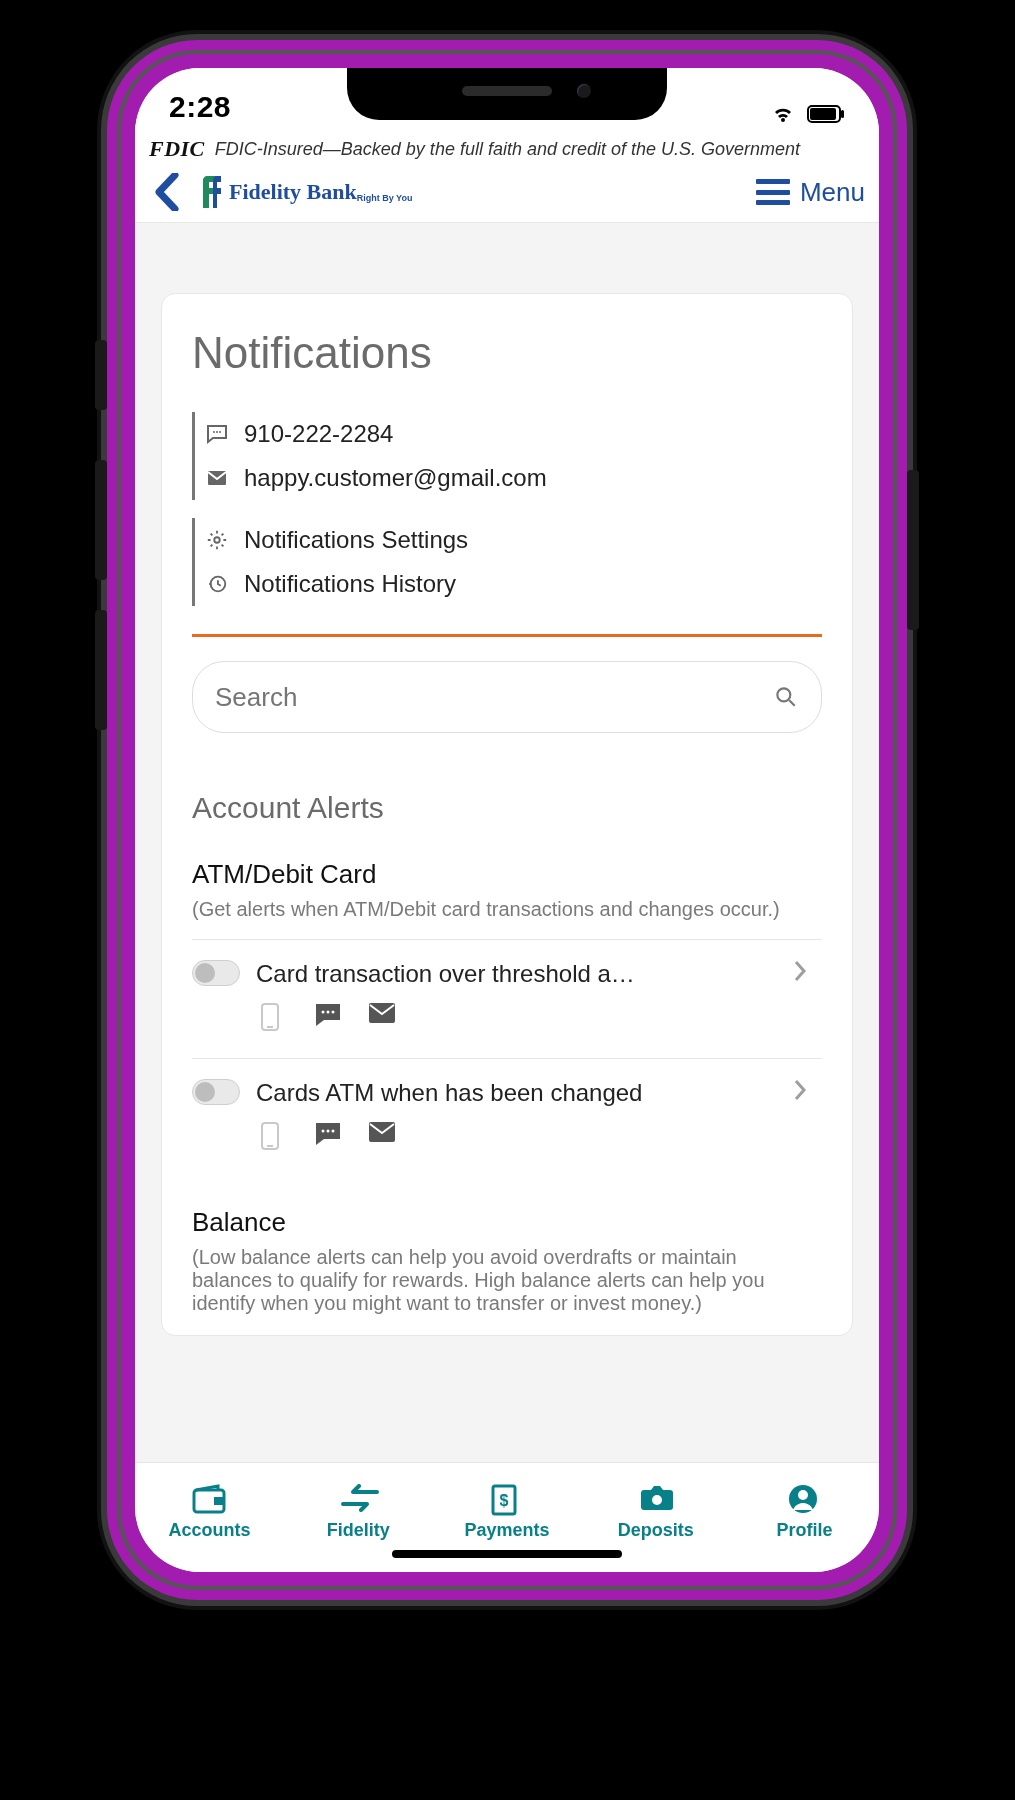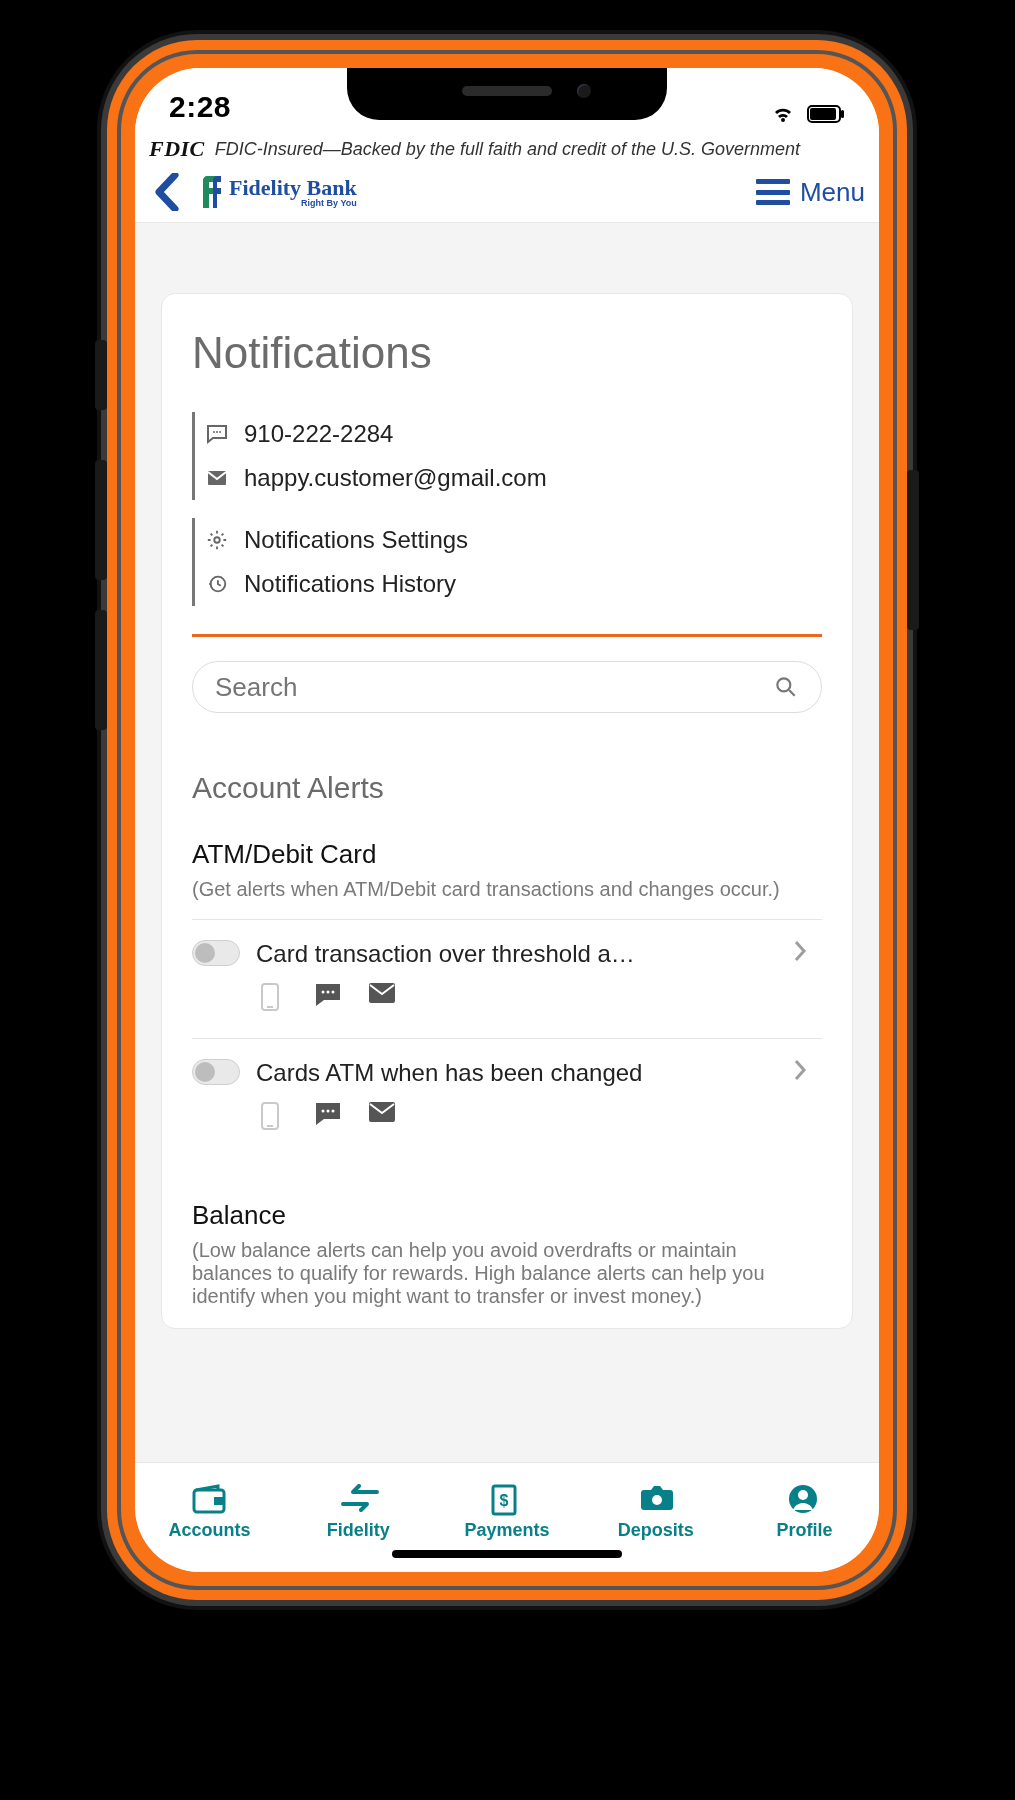--- a/index.html
+++ b/index.html
@@ -10,21 +10,21 @@
     height: 1800px;
     position: relative;
   }
   
   .phone-outer {
     position: absolute;
     left: 107px;
     top: 40px;
     width: 800px;
     height: 1560px;
-    background: #f97316;
+    background: #a21caf;
     border-radius: 90px;
     box-shadow: 0 0 0 6px #3a3a3a, 0 0 0 10px #121212, 0 20px 60px rgba(0,0,0,.6);
   }
   .phone-outer::before {
     
     content:"";
     position:absolute; inset:10px;
     border-radius:80px;
     box-shadow: inset 0 0 0 4px #555;
     pointer-events:none;
@@ -99,21 +99,21 @@
   }
   .fdic-text { font-size:18px; font-style:italic; color:#333; }
 
   .hdr-row {
     display:flex; align-items:center; gap:16px;
   }
   .back-chevron { width:34px; height:40px; display:flex; align-items:center; justify-content:center;}
   .brand { display:flex; align-items:center; gap:4px; }
   .brand-name { color:#1f4ea0; font-family: Georgia, serif; font-size:22px; font-weight:600; }
   .brand-sub { font-size:9px; color:#1f4ea0; font-weight:600; }
-  .brand-wrap { display:flex; flex-direction:column; line-height:1;}
+  .brand-wrap { display:flex; flex-direction:row; line-height:1;}
   .menu-area { margin-left:auto; display:flex; align-items:center; gap:10px; color:#1f4ea0; }
   .hamburger { width:34px; height:26px; display:flex; flex-direction:column; justify-content:space-between;}
   .hamburger span{ height:5px; background:#1f4ea0; border-radius:1px;}
   .menu-label { font-size:26px; color:#1f4ea0; }
 
   
   .content {
     position:absolute;
     top:185px; left:0; right:0; bottom:100px;
     overflow:hidden;
@@ -142,21 +142,21 @@
     font-size:24px; color:#222;
   }
   .vrow .ico { width:26px; height:26px; display:flex; align-items:center; justify-content:center; color:#5f5f5f; }
 
   .orange-sep {
     border:none; border-top:3px solid #e96a1d; margin:6px 0 24px;
   }
 
   .search-wrap {
     display:flex; align-items:center;
-    height:52px;
+    height:72px;
     border:1px solid #ddd;
     border-radius:32px;
     padding:0 22px;
     color:#6b6b6b;
   }
   .search-wrap input {
     flex:1; border:none; outline:none;
     font-size:26px; color:#555;
     background:transparent;
   }
@@ -416,21 +416,21 @@
             </span>
             <span class="ch-ico">
               <svg width="28" height="22" viewBox="0 0 28 22">
                   <rect x="1" y="1" width="26" height="20" rx="2" fill="#555"></rect>
                   <path d="M2 3l12 9 12-9" fill="none" stroke="#fff" stroke-width="2"></path>
                 </svg>
             </span>
           </div>
         </div>
 
-        <h3 class="sub-h3" style="margin-top:61px">Balance</h3>
+        <h3 class="sub-h3" style="margin-top:48px">Balance</h3>
         <p class="sub-desc">(Low balance alerts can help you avoid overdrafts or maintain balances to qualify for rewards. High balance alerts can help you identify when you might want to transfer or invest money.)</p>
 
       </div>
     </div>
 
     <div class="bottom-nav">
       <div class="nav-item">
         <span class="nav-ico">
           <svg width="34" height="30" viewBox="0 0 34 30">
               <rect x="2" y="6" width="30" height="22" rx="3" fill="none" stroke="#088089" stroke-width="3"></rect>

